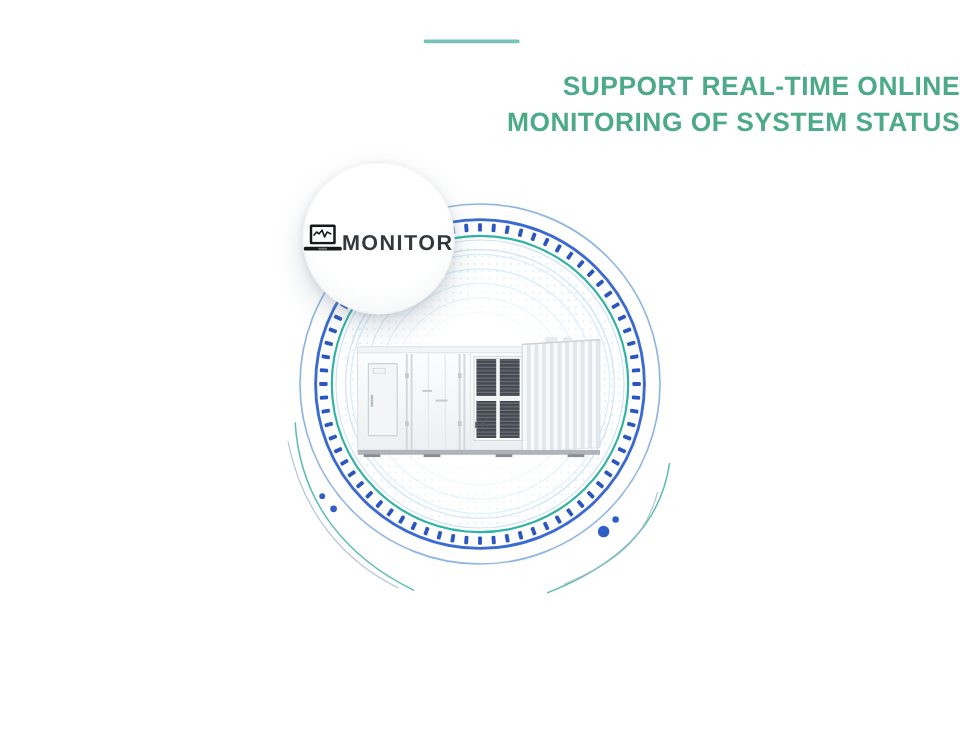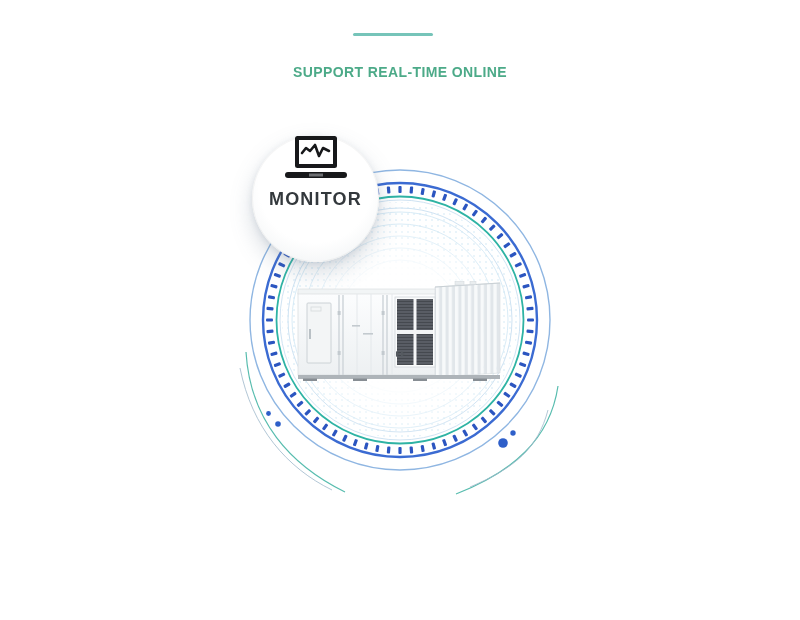--- a/index.html
+++ b/index.html
@@ -8,35 +8,35 @@
     font-family:"Liberation Sans", sans-serif;
   }
   
   .accent-dash{
     position:absolute;left:353px;top:33px;width:80px;height:3px;
     background:#76c4b9;border-radius:2px;
   }
   
   .heading{
     position:absolute;left:0;top:57px;width:800px;margin:0;
-    text-align:center;font-size:14px;line-height:30px;font-weight:700;
+    text-align:right;font-size:22px;line-height:30px;font-weight:700;
     letter-spacing:.4px;color:#4caa88;
   }
   .heading .line{display:block;}
   
   .ring-svg{position:absolute;left:195px;top:115px;width:410px;height:410px;}
   
   .container-svg{position:absolute;left:295px;top:281px;width:210px;height:100px;}
   
   .badge{
     position:absolute;left:252px;top:135px;width:125px;height:125px;border-radius:50%;
     background:radial-gradient(circle at 50% 40%, #ffffff 58%, #f3f5f6 84%, #e9eced 100%);
     box-shadow:0 10px 22px rgba(100,120,140,.26), 0 2px 6px rgba(120,140,160,.18);
     border:1px solid rgba(0,0,0,.04);
-    display:flex;flex-direction:column;align-items:center;
+    display:flex;flex-direction:row;align-items:center;justify-content:center;
   }
   .badge-label{
     margin-top:7px;font-size:18px;font-weight:600;letter-spacing:1.2px;color:#33383c;
   }
   
   .overlay{
     position:absolute;left:0;top:373px;width:800px;height:247px;
     background:rgba(134,134,134,0.78);
   }
   .headline{
@@ -50,20 +50,21 @@
 </style>
 </head>
 <body>
 
 <div class="screen">
 
   <div class="accent-dash"></div>
 
   <h1 class="heading">
     <span class="line">SUPPORT REAL-TIME ONLINE</span>
+    <span class="line">MONITORING OF SYSTEM STATUS</span>
   </h1>
 
   <svg class="ring-svg" viewBox="0 0 410 410" aria-hidden="true">
     <defs>
       <pattern id="dotgrid" width="6" height="6" patternUnits="userSpaceOnUse">
         <circle cx="3" cy="3" r="1" fill="#cfe7f5"></circle>
       </pattern>
       <radialGradient id="glow" cx="50%" cy="50%" r="50%">
         <stop offset="0%" stop-color="#ffffff"></stop>
         <stop offset="55%" stop-color="#ffffff" stop-opacity="0.95"></stop>

